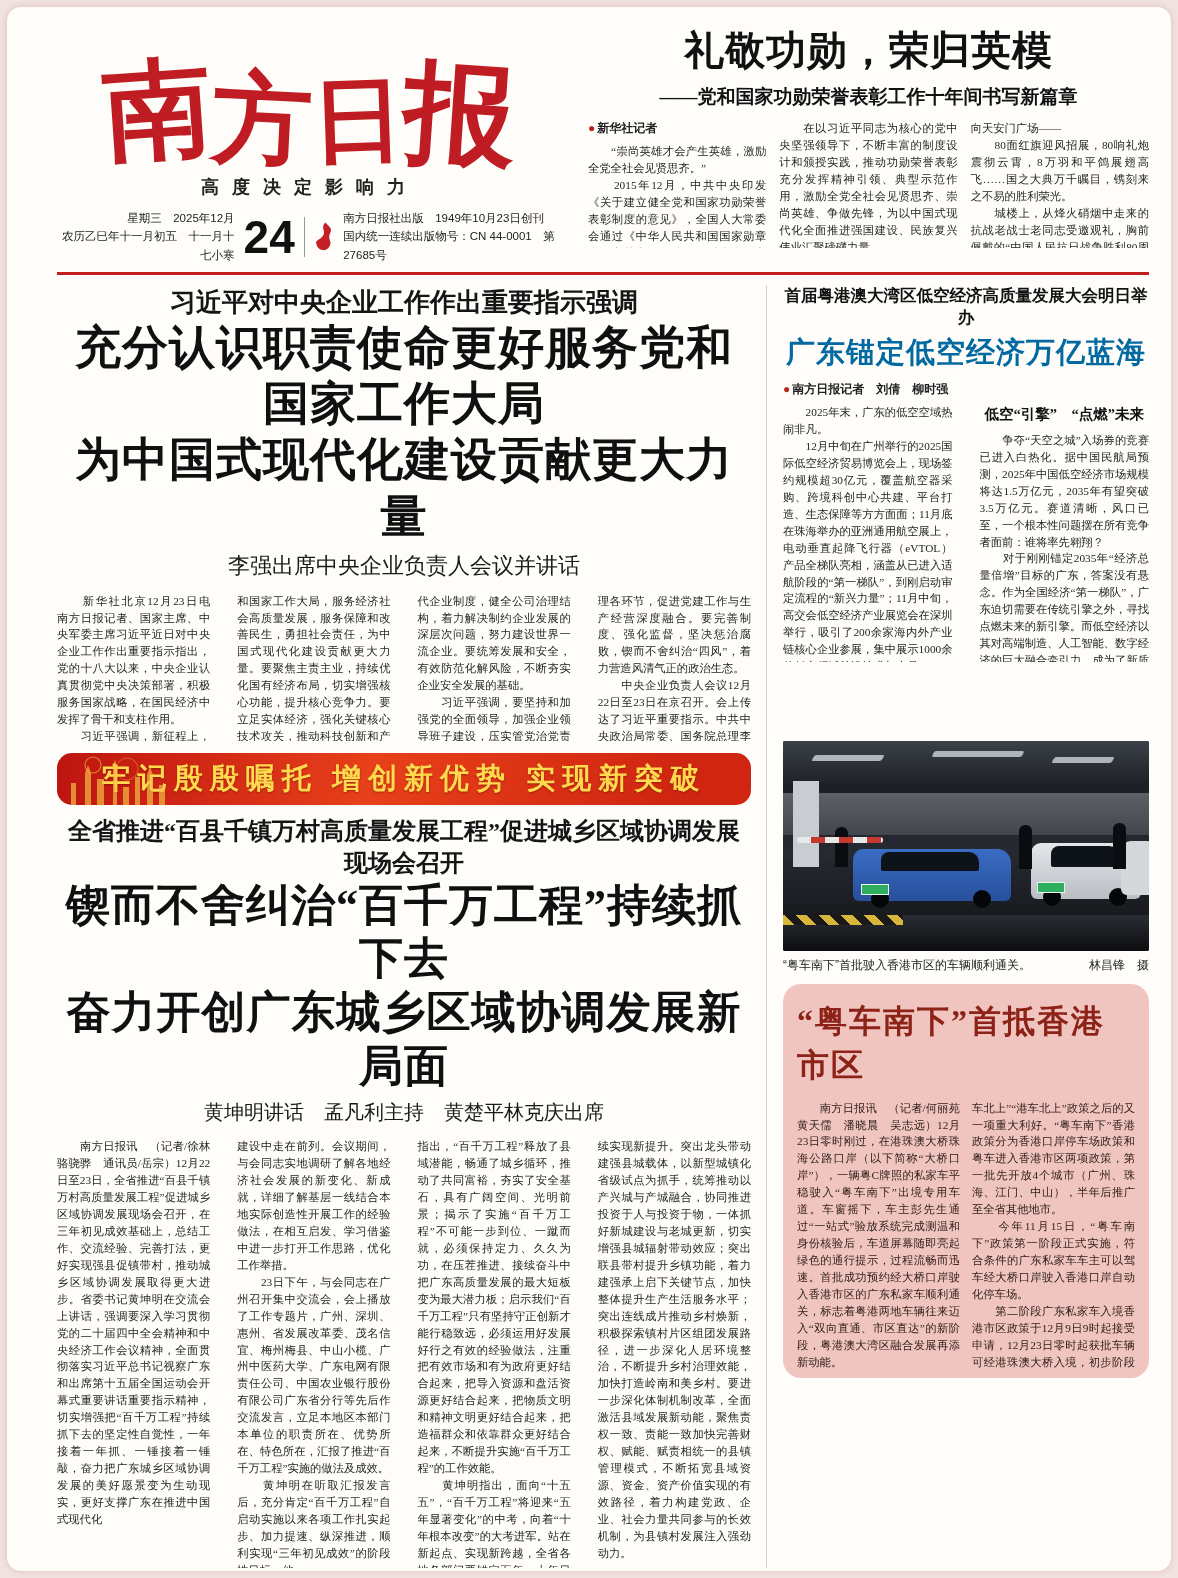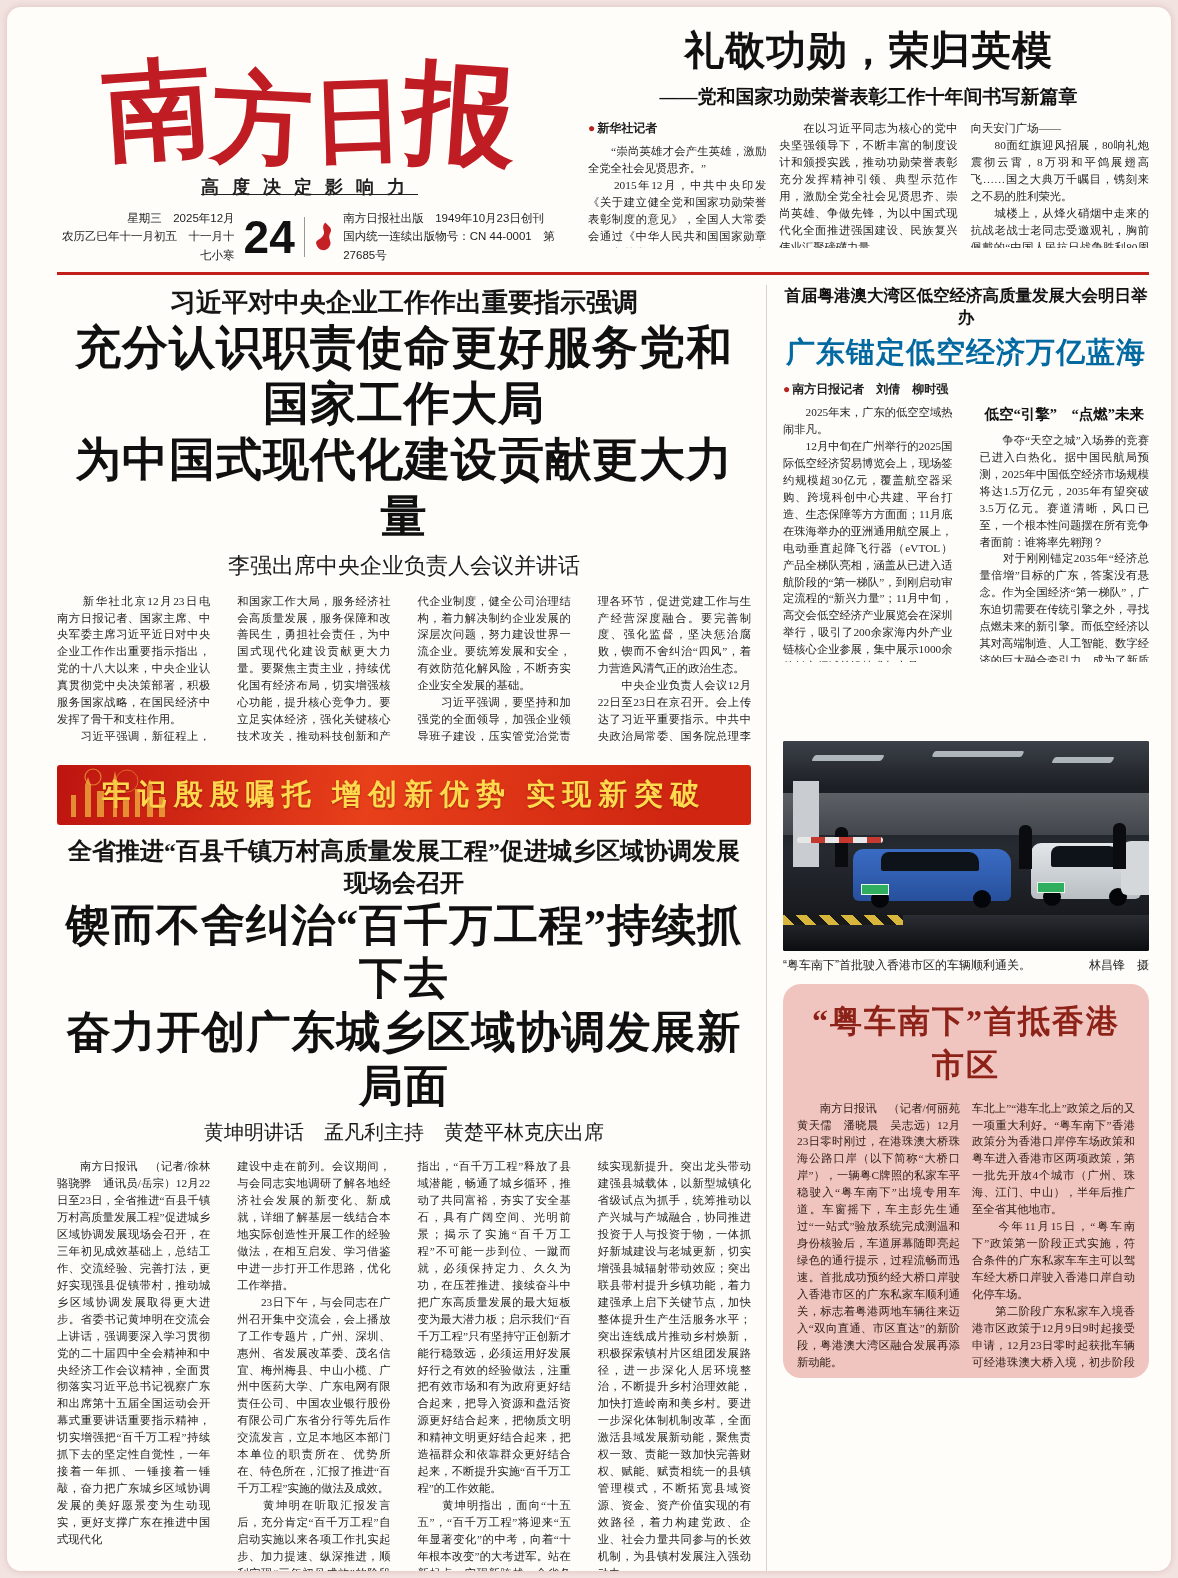--- a/index.html
+++ b/index.html
@@ -12,21 +12,21 @@
   
   .header{display:flex;}
   .masthead{width:505px;}
   .brand{display:flex;justify-content:center;align-items:flex-end;height:150px;margin-top:6px;}
   .brand span{font-size:108px;font-weight:900;color:#bf1d23;line-height:1;
               font-family:"Liberation Serif","DejaVu Serif",serif;}
   .brand span:nth-child(1){transform:rotate(-4deg) translateY(-6px);}
   .brand span:nth-child(2){transform:rotate(3deg);font-size:100px;}
   .brand span:nth-child(3){transform:rotate(-2deg);font-size:92px;translate:0 -4px;}
   .brand span:nth-child(4){transform:rotate(4deg);font-size:112px;}
-  .tagline{text-align:center;font-size:18px;font-weight:700;letter-spacing:13px;color:#222;margin-top:4px;text-decoration:underline;}
+  .tagline{text-align:center;font-size:18px;font-weight:700;letter-spacing:13px;color:#222;margin-top:4px;}
   .dateline{display:flex;align-items:center;justify-content:center;margin-top:10px;gap:9px;}
   .date-left{text-align:right;font-size:11.5px;line-height:1.6;color:#222;
              font-family:"Liberation Sans","DejaVu Sans",sans-serif;}
   .day-num{font-size:46px;font-weight:700;color:#111;line-height:1;
            font-family:"Liberation Sans","DejaVu Sans",sans-serif;}
   .vbar{width:1px;height:40px;background:#999;}
   .pub-right{font-size:11.5px;line-height:1.6;color:#222;
              font-family:"Liberation Sans","DejaVu Sans",sans-serif;}
 
   .honor{flex:1;padding-left:26px;padding-top:8px;}
@@ -50,21 +50,21 @@
   .kicker{font-size:26px;font-weight:700;text-align:center;color:#151515;}
   .bighead{font-size:46px;font-weight:900;text-align:center;color:#101010;line-height:1.22;letter-spacing:1px;}
   .subhead{font-size:22px;font-weight:400;text-align:center;color:#1a1a1a;margin-top:6px;}
   .body-cols{display:flex;gap:27px;margin-top:12px;overflow:hidden;}
   .body-cols .ncol{flex:1;}
 
   .side-kicker{font-size:16.5px;font-weight:700;text-align:center;color:#111;}
   .side-head{font-size:29px;font-weight:900;text-align:center;color:#0369a1;margin-top:4px;letter-spacing:1px;}
 
   
-  .banner{height:60px;margin:24px 0 10px;border-radius:3px;position:relative;overflow:hidden;
+  .banner{height:52px;margin:12px 0 10px;border-radius:15px;position:relative;overflow:hidden;
           background:linear-gradient(100deg,#bd1410 0%,#e8401a 45%,#cf2511 90%);
           display:flex;align-items:center;justify-content:center;}
   .banner-text{color:#ffd94e;font-size:29px;font-weight:900;letter-spacing:7px;
                text-shadow:0 1px 2px rgba(110,15,0,.55);}
   .banner-deco{position:absolute;left:6px;top:0;opacity:.85;}
 
   
   .photo{width:366px;height:210px;position:relative;border-radius:2px;overflow:hidden;
          background:linear-gradient(#14161b 0%,#262a31 52%,#101114 100%);}
   .ph-ceiling{position:absolute;left:0;top:0;width:100%;height:46px;
@@ -80,21 +80,21 @@
   .wheel{position:absolute;bottom:-7px;width:18px;height:18px;border-radius:50%;background:#05060a;}
   .plate{position:absolute;bottom:6px;width:26px;height:9px;background:#2fae5f;border:1px solid #e8f5e9;}
   .figure{position:absolute;width:13px;height:40px;background:#0a0c10;border-radius:6px 6px 0 0;}
   .stripe{position:absolute;height:10px;
           background:repeating-linear-gradient(45deg,#d8b63c 0 8px,#191919 8px 16px);}
   .caption-row{display:flex;justify-content:space-between;margin-top:6px;font-size:12px;color:#222;
                font-family:"Liberation Sans","DejaVu Sans",sans-serif;}
 
   
   .pink{margin-top:10px;background:#f1c5bf;border-radius:18px;padding:16px 14px 10px;}
-  .pink-head{color:#8d2318;font-size:32px;font-weight:900;text-align:center;letter-spacing:2px;}
+  .pink-head{color:#8d2318;font-size:32px;font-weight:900;letter-spacing:2px;}
   .pink-body{display:flex;gap:12px;margin-top:12px;height:268px;overflow:hidden;}
   .pink-body .ncol{flex:1;}
   .pink .col-text{color:#33211d;}
 </style>
 </head>
 <body>
 
 <div class="sheet">
 <div class="content">
 

